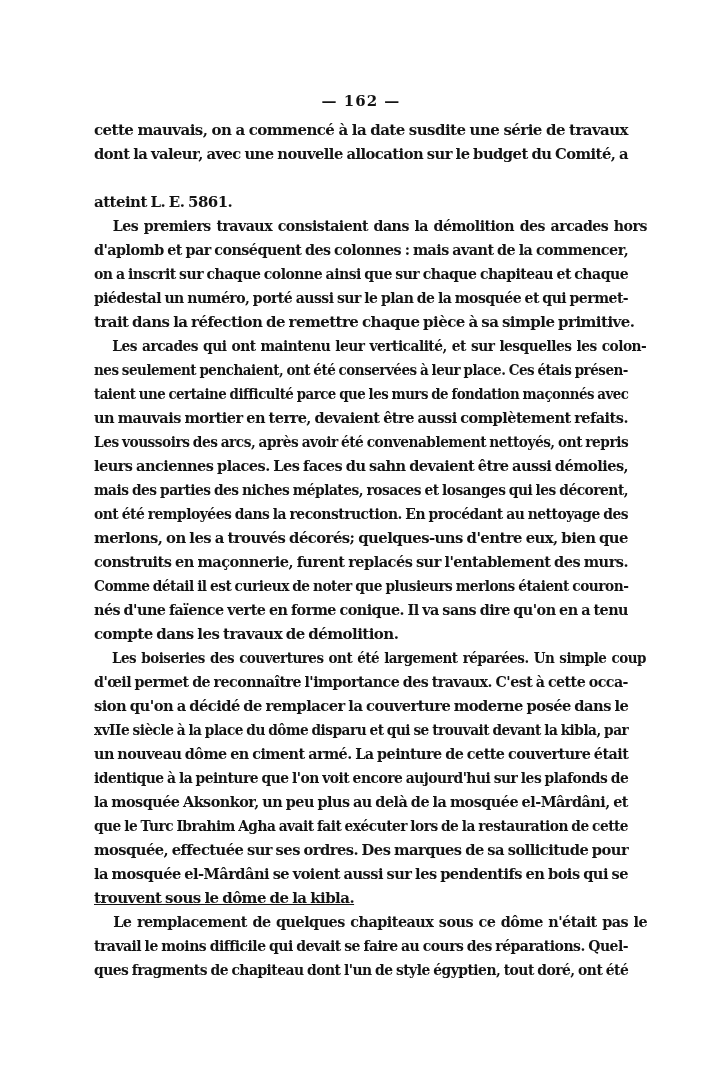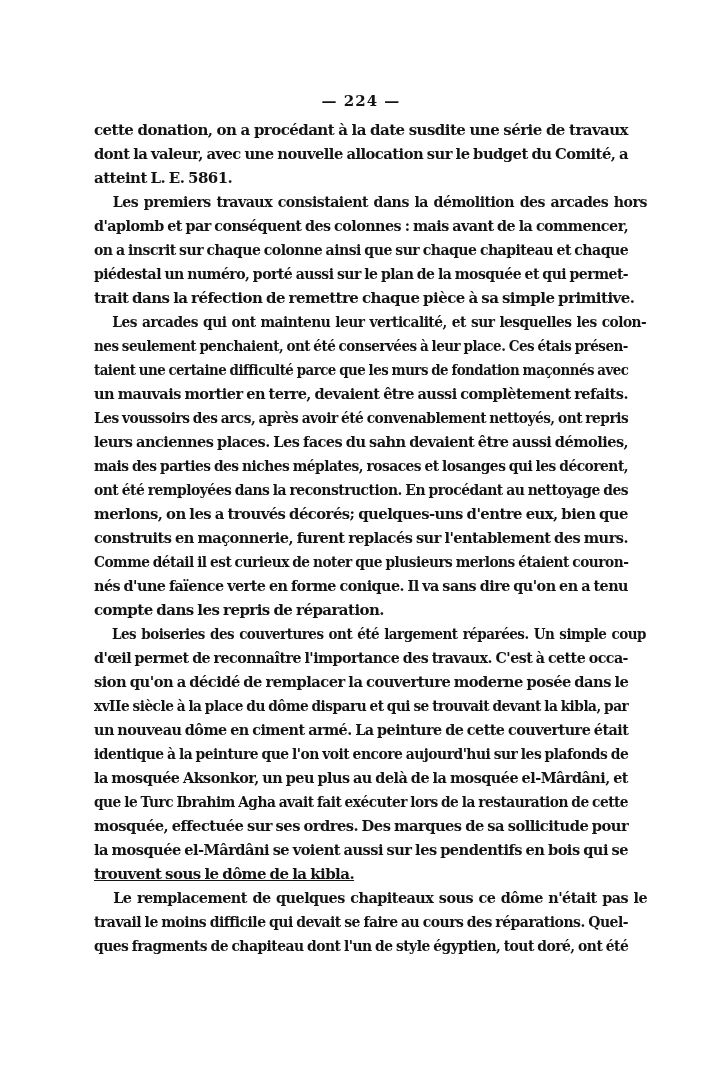--- a/index.html
+++ b/index.html
@@ -39,26 +39,26 @@
     word-spacing: -1px;
     transform-origin: left center;
   }
   .line.indent { padding-left: 20px; }
   .line.last { text-align-last: left; }
 </style>
 </head>
 <body>
 
 <div class="page">
-  <div class="page-number">— 224 —</div>
+  <div class="page-number">— 162 —</div>
   <div id="body-text">
       <div>
-        <span class="line" style="display: block;">cette donation, on a procédant à la date susdite une série de travaux</span>
+        <span class="line" style="display: block;">cette mauvais, on a commencé à la date susdite une série de travaux</span>
         <span class="line" style="display: block; width: 543px; transform: scaleX(0.9834);">dont la valeur, avec une nouvelle allocation sur le budget du Comité, a</span>
-        <span class="line last" style="display: block;">atteint L. E. 5861.</span>
+        <span class="line last" style="display: block; margin-top: 24px;">atteint L. E. 5861.</span>
       </div>
       <div>
         <span class="line indent" style="display: block; width: 566px; transform: scaleX(0.9435);">Les premiers travaux consistaient dans la démolition des arcades hors</span>
         <span class="line" style="display: block; width: 559px; transform: scaleX(0.9553);">d'aplomb et par conséquent des colonnes : mais avant de la commencer,</span>
         <span class="line" style="display: block; width: 570px; transform: scaleX(0.9368);">on a inscrit sur chaque colonne ainsi que sur chaque chapiteau et chaque</span>
         <span class="line" style="display: block; width: 571px; transform: scaleX(0.9352);">piédestal un numéro, porté aussi sur le plan de la mosquée et qui permet-</span>
         <span class="line last" style="display: block;">trait dans la réfection de remettre chaque pièce à sa simple primitive.</span>
       </div>
       <div>
         <span class="line indent" style="display: block; width: 582px; transform: scaleX(0.9175);">Les arcades qui ont maintenu leur verticalité, et sur lesquelles les colon-</span>
@@ -66,21 +66,21 @@
         <span class="line" style="display: block; width: 599px; transform: scaleX(0.8915);">taient une certaine difficulté parce que les murs de fondation maçonnés avec</span>
         <span class="line" style="display: block; width: 551px; transform: scaleX(0.9691);">un mauvais mortier en terre, devaient être aussi complètement refaits.</span>
         <span class="line" style="display: block; width: 583px; transform: scaleX(0.916);">Les voussoirs des arcs, après avoir été convenablement nettoyés, ont repris</span>
         <span class="line" style="display: block; width: 551px; transform: scaleX(0.9691);">leurs anciennes places. Les faces du sahn devaient être aussi démolies,</span>
         <span class="line" style="display: block; width: 580px; transform: scaleX(0.9207);">mais des parties des niches méplates, rosaces et losanges qui les décorent,</span>
         <span class="line" style="display: block; width: 576px; transform: scaleX(0.9271);">ont été remployées dans la reconstruction. En procédant au nettoyage des</span>
         <span class="line" style="display: block; width: 540px; transform: scaleX(0.9889);">merlons, on les a trouvés décorés; quelques-uns d'entre eux, bien que</span>
         <span class="line" style="display: block; width: 550px; transform: scaleX(0.9709);">construits en maçonnerie, furent replacés sur l'entablement des murs.</span>
         <span class="line" style="display: block; width: 583px; transform: scaleX(0.916);">Comme détail il est curieux de noter que plusieurs merlons étaient couron-</span>
         <span class="line" style="display: block; width: 558px; transform: scaleX(0.957);">nés d'une faïence verte en forme conique. Il va sans dire qu'on en a tenu</span>
-        <span class="line last" style="display: block;">compte dans les repris de réparation.</span>
+        <span class="line last" style="display: block;">compte dans les travaux de démolition.</span>
       </div>
       <div>
         <span class="line indent" style="display: block; width: 594px; transform: scaleX(0.899);">Les boiseries des couvertures ont été largement réparées. Un simple coup</span>
         <span class="line" style="display: block; width: 563px; transform: scaleX(0.9485);">d'œil permet de reconnaître l'importance des travaux. C'est à cette occa-</span>
         <span class="line" style="display: block; width: 545px; transform: scaleX(0.9798);">sion qu'on a décidé de remplacer la couverture moderne posée dans le</span>
         <span class="line" style="display: block; width: 585px; transform: scaleX(0.9128);">xvIIe siècle à la place du dôme disparu et qui se trouvait devant la kibla, par</span>
         <span class="line" style="display: block; width: 558px; transform: scaleX(0.957);">un nouveau dôme en ciment armé. La peinture de cette couverture était</span>
         <span class="line" style="display: block; width: 577px; transform: scaleX(0.9255);">identique à la peinture que l'on voit encore aujourd'hui sur les plafonds de</span>
         <span class="line" style="display: block; width: 556px; transform: scaleX(0.9604);">la mosquée Aksonkor, un peu plus au delà de la mosquée el-Mârdâni, et</span>
         <span class="line" style="display: block; width: 583px; transform: scaleX(0.916);">que le Turc Ibrahim Agha avait fait exécuter lors de la restauration de cette</span>

